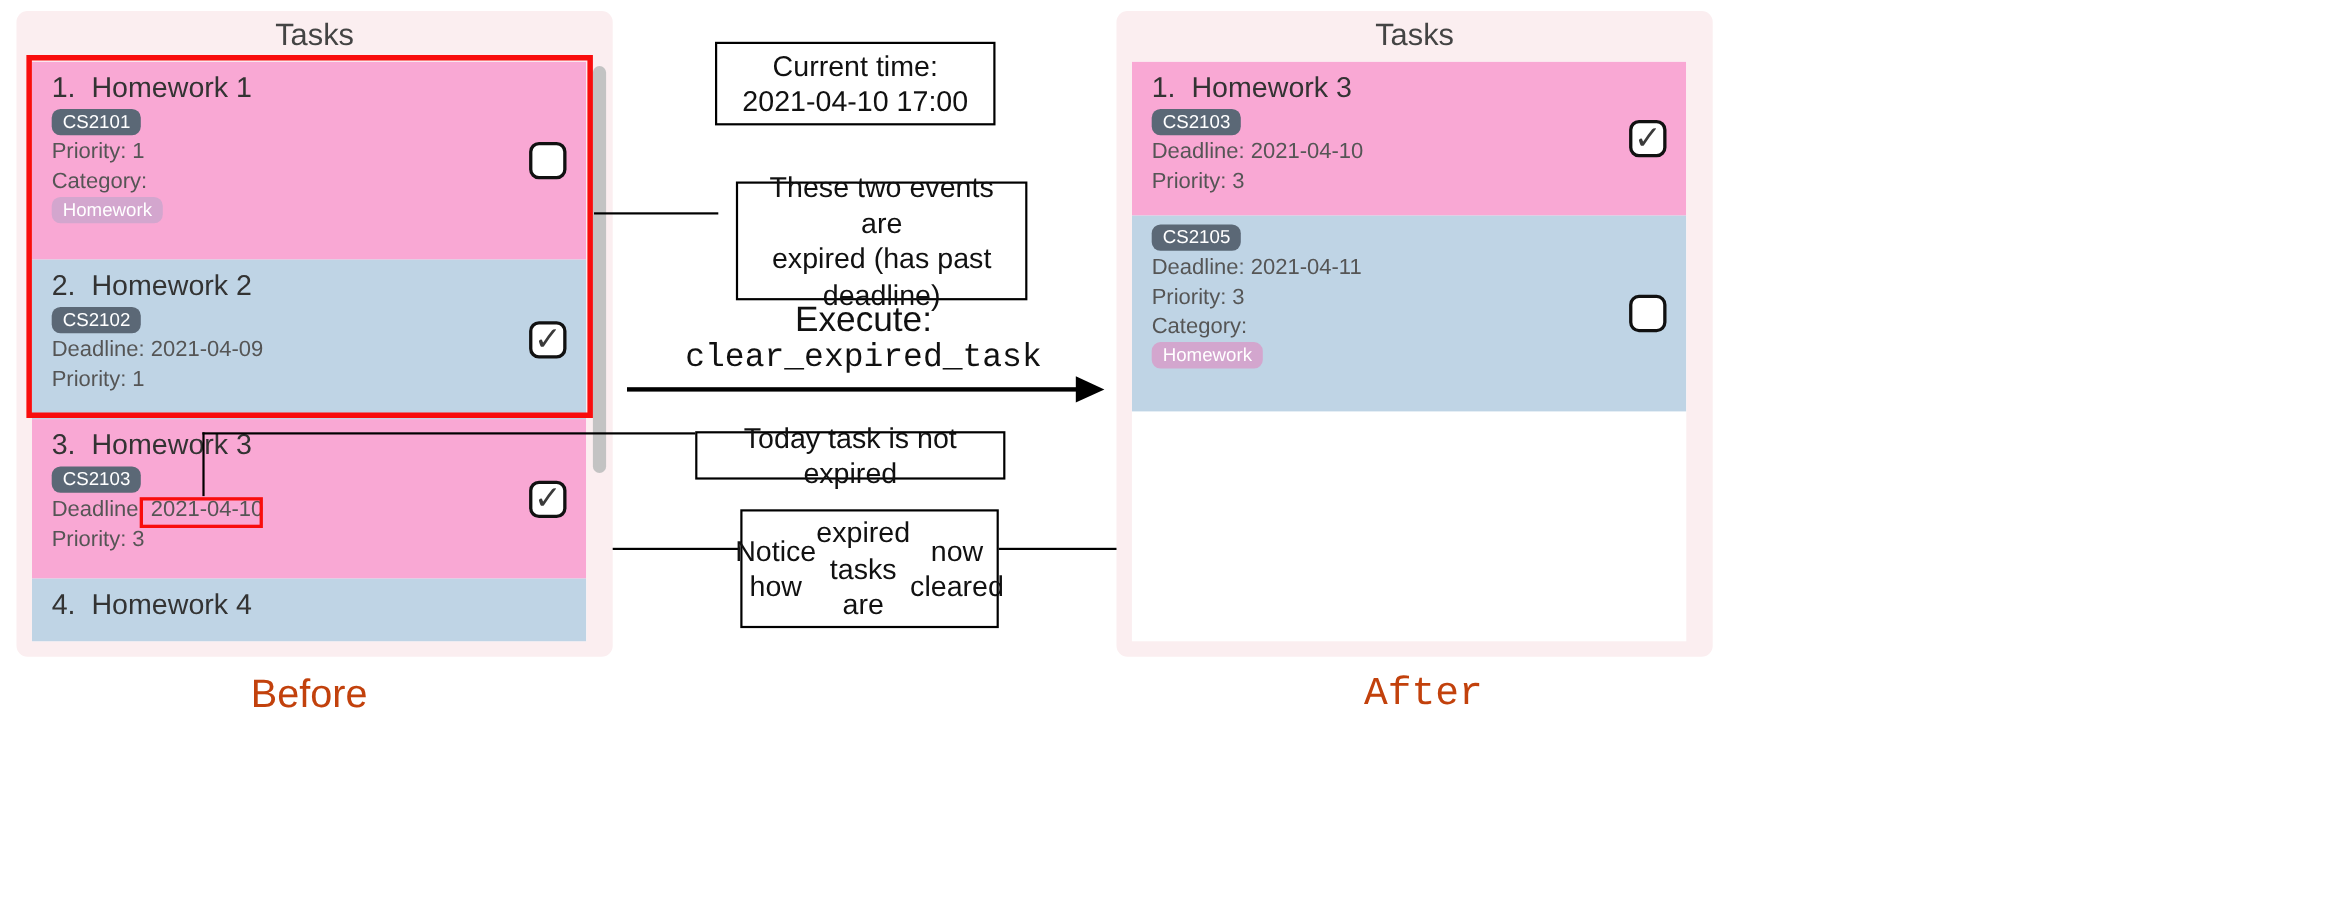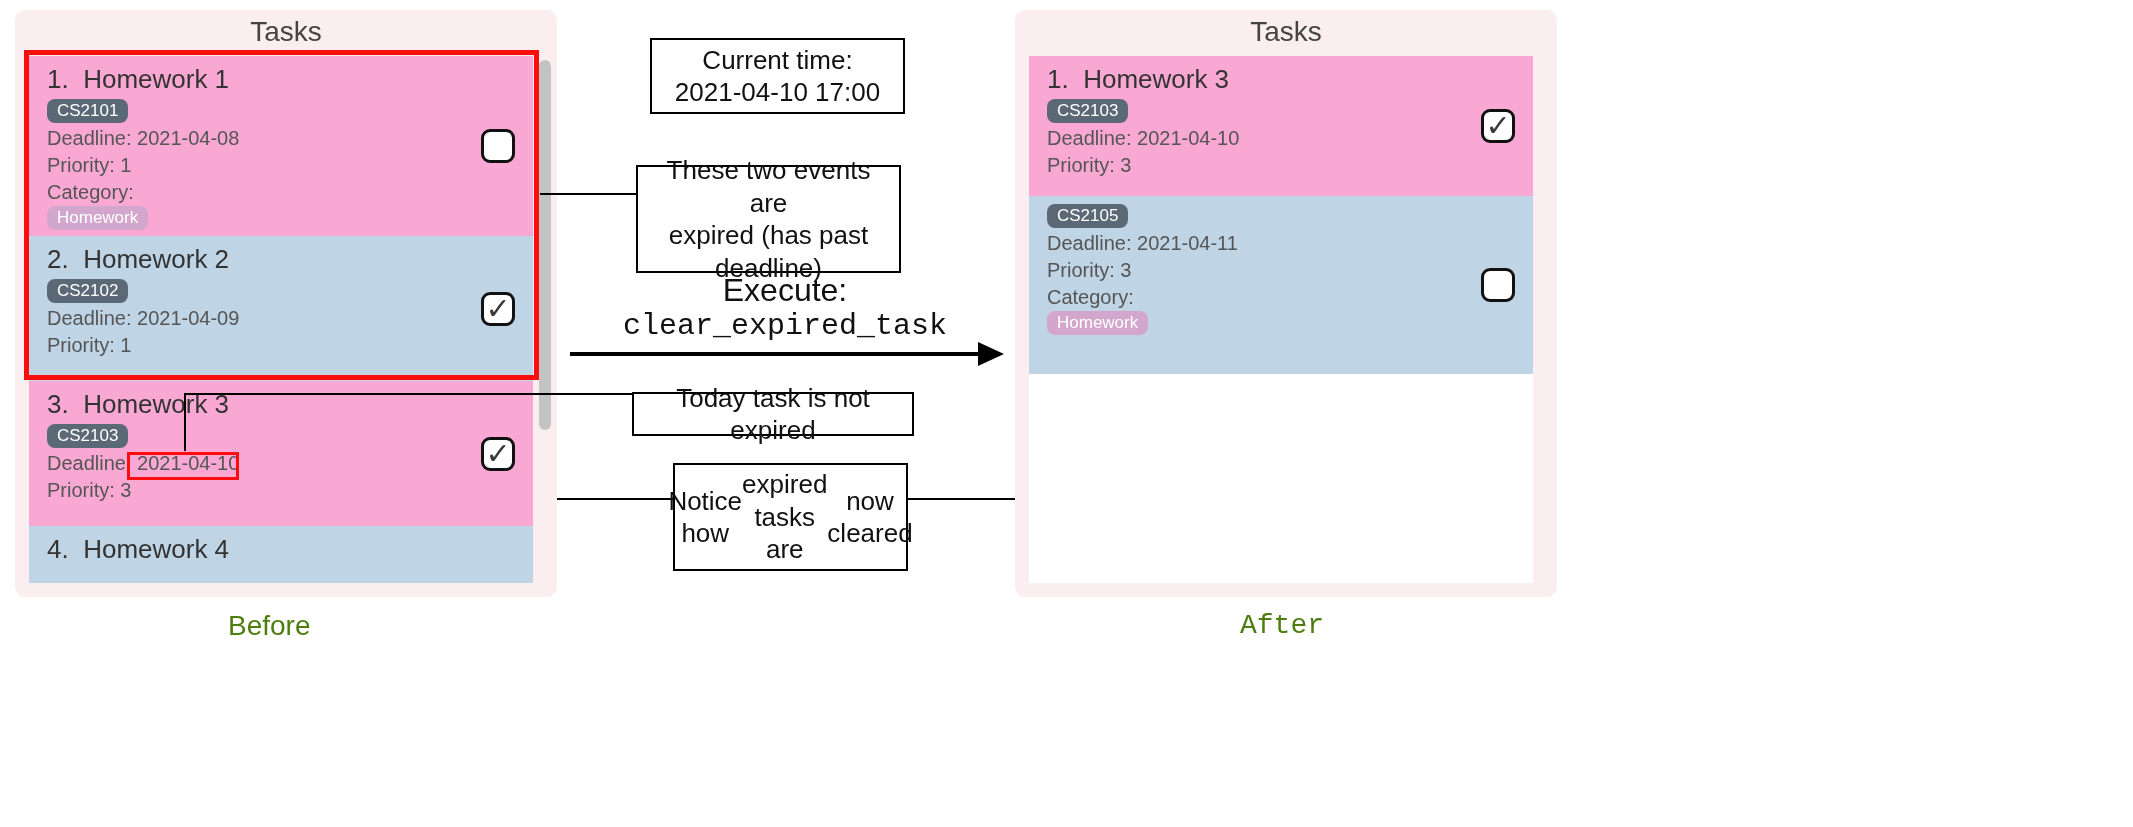--- a/index.html
+++ b/index.html
@@ -86,22 +86,22 @@
   }
   
   .redbox {
     position: absolute;
     border: 5px solid #f90d0d;
     pointer-events: none;
   }
   
   .caption {
     position: absolute;
-    font-size: 28px;
-    color: #4d7c0f;
+    font-size: 36px;
+    color: #c2410c;
   }
   .caption-before { left: 228px; top: 610px; }
   .caption-after  { left: 1240px; top: 610px; font-family: Liberation Mono, monospace; }
 
   
   .annot {
     position: absolute;
     border: 2px solid #000;
     background: #fff;
     font-size: 26px;
@@ -155,23 +155,20 @@
 
   <div class="panel panel-before">
     <div class="panel-title">Tasks</div>
     <div class="tasklist">
 
       <div class="task row-light" style="height:180px">
         <div class="task-title">
           <span>1.</span>&nbsp;&nbsp;<span>Homework 1</span>
         </div>
         <span class="tag">CS2101</span>
-        <div class="meta">
-          <span>Deadline: </span><span>2021-04-08</span>
-        </div>
         <div class="meta">Priority: 1</div>
         <div class="meta">Category:</div>
         <span class="catpill">Homework</span>
         <div class="checkbox"></div>
       </div>
 
       <div class="task row-dark" style="height:145px">
         <div class="task-title">
           <span>2.</span>&nbsp;&nbsp;<span>Homework 2</span>
         </div>
@@ -242,21 +239,21 @@
   </div>
 
   <div class="caption caption-after">After</div>
 
   <div class="annot" style="left:650px; top:18px; width:255px; height:76px; flex-direction:column;">
     <div>Current time:</div>
     <div>2021-04-10 17:00</div>
   </div>
 
   <div class="hline" style="left:540px; top:193px; width:113px;"></div>
-  <div class="annot" style="left:636px; top:145px; width:265px; height:108px; flex-direction:column;">
+  <div class="annot" style="left:669px; top:145px; width:265px; height:108px; flex-direction:column;">
     <div>These two events are</div>
     <div>expired (has past</div>
     <div>deadline)</div>
   </div>
 
   <div class="exec" style="left:575px; top:272px; width:420px;">
     <div class="word">Execute:</div>
     <div class="cmd">clear_expired_task</div>
   </div>
   <div class="arrow-line" style="left:570px; top:352px; width:410px;"></div>

